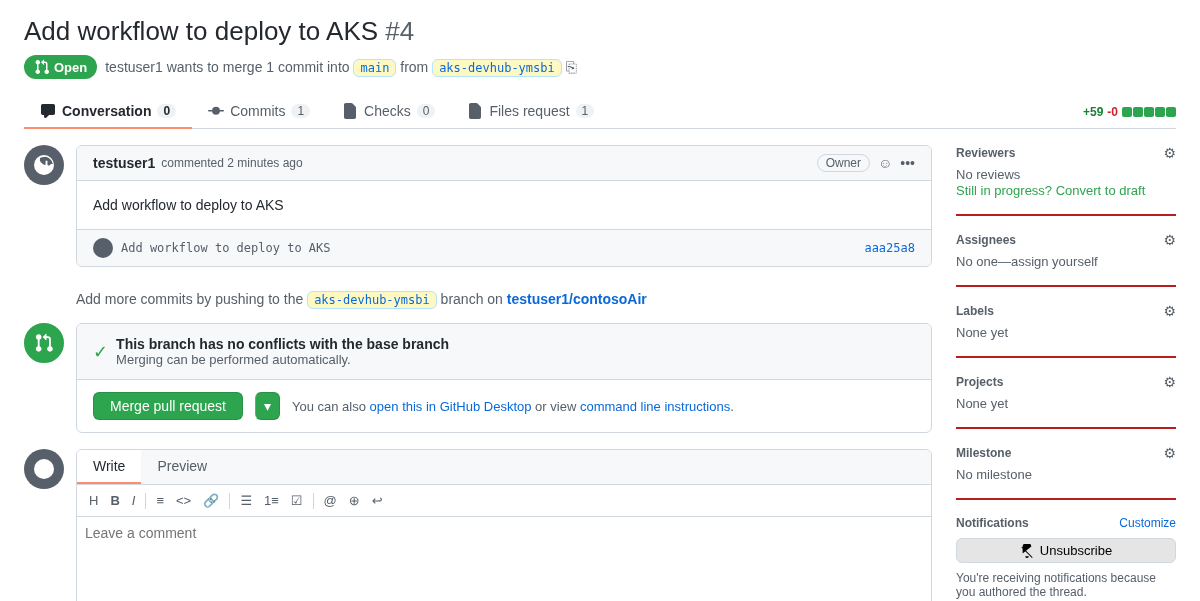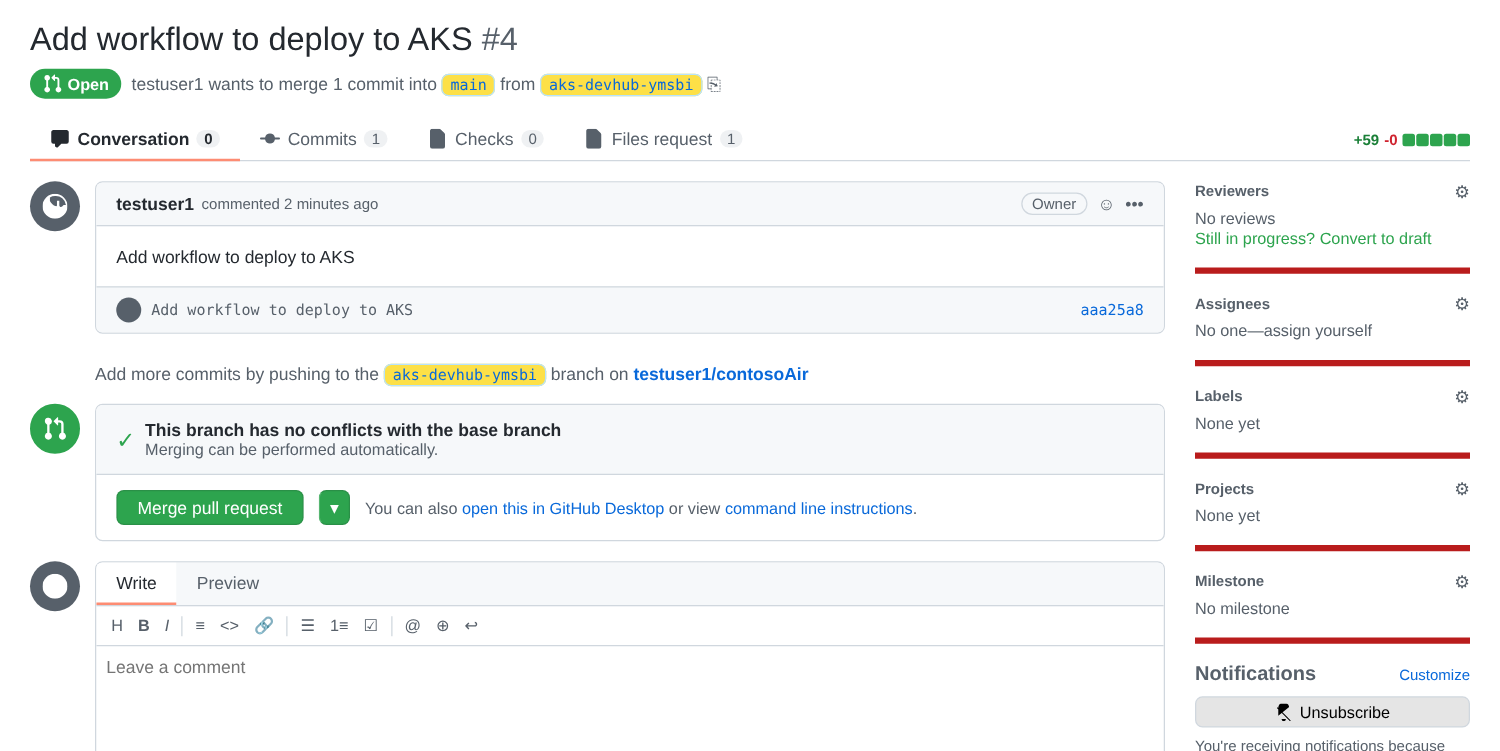--- a/index.html
+++ b/index.html
@@ -7,21 +7,21 @@
     
     .page { max-width: 1200px; margin: 0 auto; padding: 16px 24px; }
     
     .pr-header { margin-bottom: 16px; }
     .pr-title { font-size: 26px; font-weight: 400; color: #24292f; margin-bottom: 8px; }
     .pr-title span.pr-number { color: #57606a; font-weight: 300; }
     
     .pr-meta { display: flex; align-items: center; gap: 8px; flex-wrap: wrap; }
     .badge-open { background: #2da44e; color: #fff; padding: 4px 10px; border-radius: 2em; font-size: 13px; font-weight: 600; display: inline-flex; align-items: center; gap: 4px; }
     .pr-meta-text { color: #57606a; font-size: 14px; }
-    .branch-tag { background: #fde047; color: #0969da; padding: 1px 6px; border-radius: 6px; font-size: 12px; font-family: monospace; border: 1px solid #b6e3ff; }
+    .branch-tag { background: #fef9c3; color: #0969da; padding: 1px 6px; border-radius: 6px; font-size: 12px; font-family: monospace; border: 1px solid #b6e3ff; }
     .copy-icon { color: #57606a; cursor: pointer; }
     
     .tabs { display: flex; align-items: center; border-bottom: 1px solid #d0d7de; margin-bottom: 16px; gap: 0; }
     .tab { padding: 8px 16px; color: #57606a; cursor: pointer; font-size: 14px; display: flex; align-items: center; gap: 6px; border-bottom: 2px solid transparent; margin-bottom: -1px; text-decoration: none; white-space: nowrap; }
     .tab.active { color: #24292f; border-bottom-color: #fd8c73; font-weight: 600; }
     .tab-count { background: #afb8c133; border-radius: 2em; padding: 0 6px; font-size: 12px; }
     .tab-spacer { flex: 1; }
     .diff-stat { display: flex; align-items: center; gap: 4px; font-size: 12px; color: #57606a; }
     .diff-add { color: #1a7f37; font-weight: 600; }
     .diff-del { color: #cf222e; font-weight: 600; }
@@ -70,30 +70,30 @@
     .editor-tabs { display: flex; border-bottom: 1px solid #d0d7de; background: #f6f8fa; }
     .editor-tab { padding: 8px 16px; cursor: pointer; font-size: 14px; color: #57606a; border-bottom: 2px solid transparent; }
     .editor-tab.active { background: #fff; color: #24292f; border-bottom-color: #fd8c73; }
     .editor-toolbar { padding: 6px 8px; border-bottom: 1px solid #d0d7de; display: flex; align-items: center; gap: 4px; }
     .toolbar-btn { background: none; border: none; cursor: pointer; color: #57606a; padding: 2px 4px; border-radius: 3px; font-size: 13px; }
     .toolbar-sep { width: 1px; background: #d0d7de; height: 16px; margin: 0 2px; }
     .editor-area { padding: 8px; min-height: 80px; }
     .editor-textarea { width: 100%; min-height: 80px; border: none; outline: none; resize: none; font-size: 14px; color: #57606a; font-family: inherit; background: transparent; }
     
     
-    .sidebar-section { border-bottom: 5px solid #b91c1c; padding: 16px 0; }
+    .sidebar-section { border-bottom: 2px solid #b91c1c; padding: 16px 0; }
     .sidebar-section:first-child { padding-top: 0; }
     .sidebar-title { font-size: 12px; font-weight: 600; color: #57606a; margin-bottom: 6px; display: flex; align-items: center; justify-content: space-between; }
     .sidebar-value { font-size: 13px; color: #57606a; }
     .sidebar-link { color: #2da44e; font-size: 13px; text-decoration: none; }
     .gear-btn { background: none; border: none; cursor: pointer; color: #57606a; font-size: 14px; padding: 0; }
     
     .notifications-section { padding: 16px 0; }
     .notif-header { display: flex; justify-content: space-between; align-items: center; margin-bottom: 8px; }
-    .notif-title { font-size: 16px; font-weight: 600; color: #57606a; }
+    .notif-title { font-size: 12px; font-weight: 600; color: #57606a; }
     .notif-customize { font-size: 12px; color: #0969da; text-decoration: none; }
     .btn-unsubscribe { width: 100%; background: #e5e5e5; border: 1px solid #d0d7de; padding: 4px 12px; border-radius: 6px; font-size: 13px; cursor: pointer; display: flex; align-items: center; justify-content: center; gap: 6px; margin-bottom: 8px; }
     .notif-text { font-size: 12px; color: #57606a; }
   </style>
 </head>
 <body>
 
 <div class="page">
 
   <div class="pr-header">

